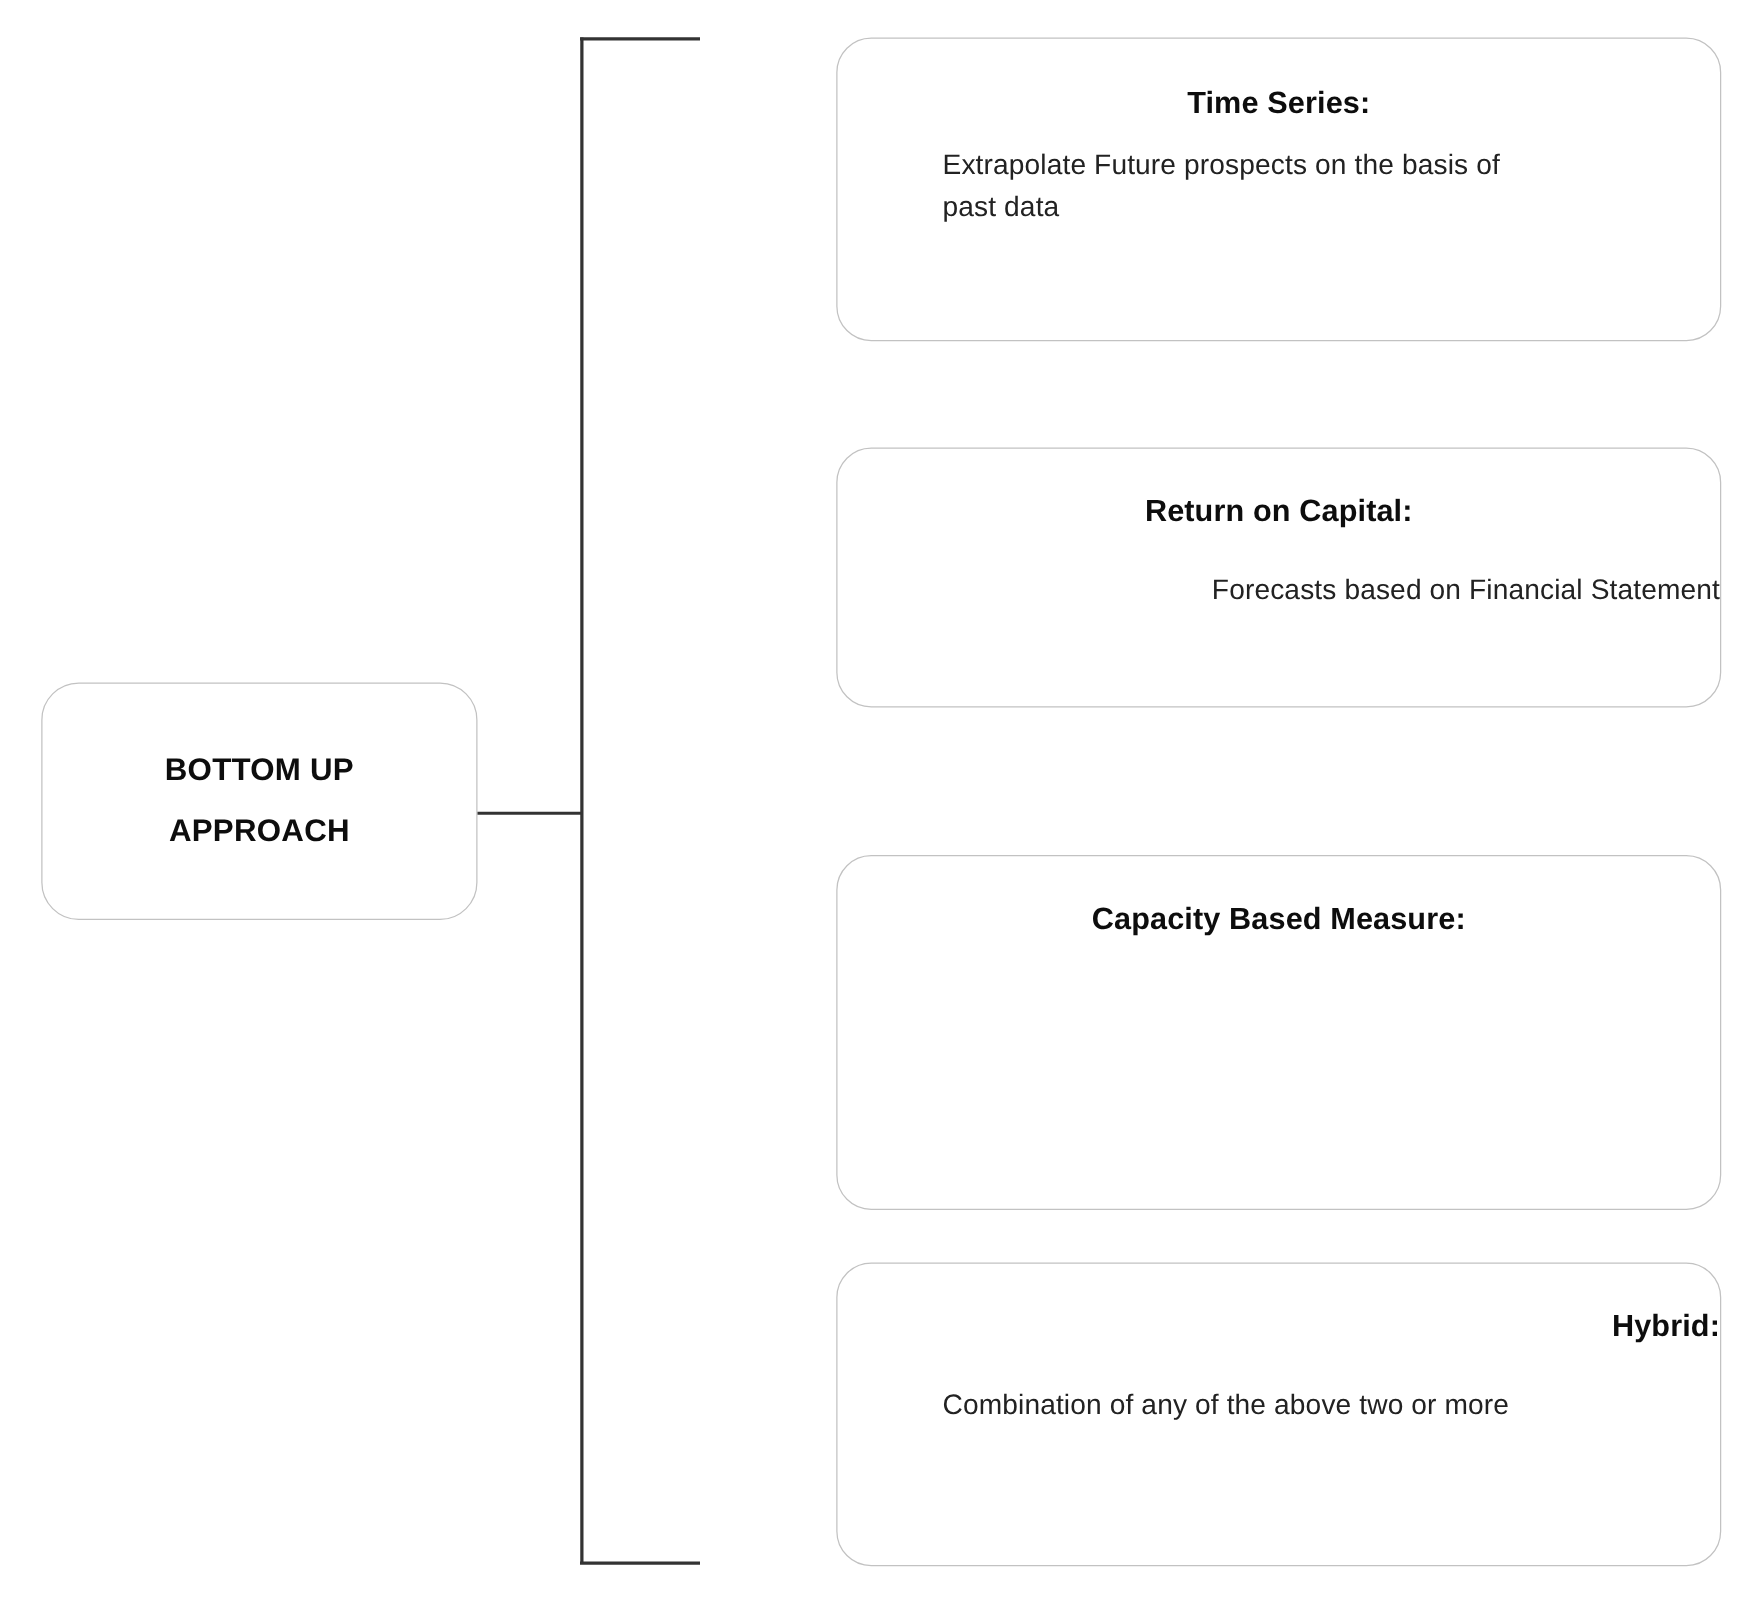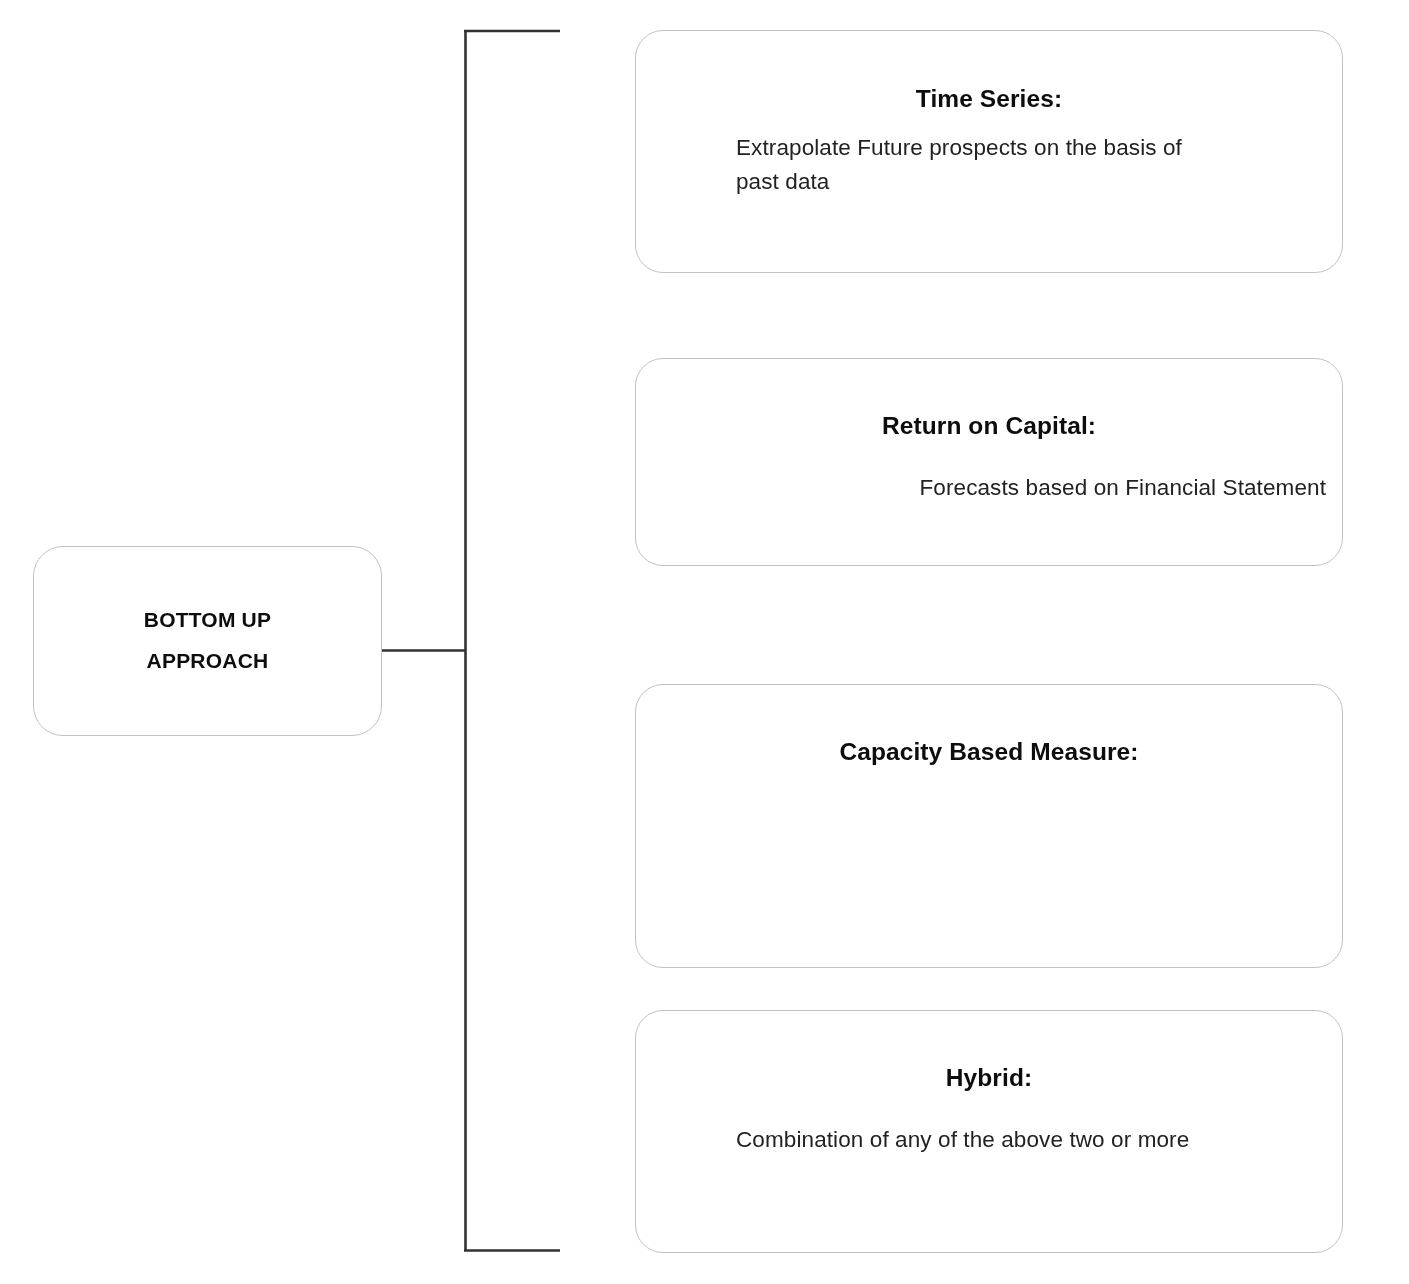--- a/index.html
+++ b/index.html
@@ -33,21 +33,21 @@
     height: 190px;
     box-sizing: border-box;
     border: 1.6px solid #c2c2c2;
     border-radius: 30px;
     background: #ffffff;
     display: flex;
     align-items: center;
     justify-content: center;
   }
   .root-label {
-    font-size: 21px;
+    font-size: 25px;
     font-weight: bold;
     line-height: 1.95;
     letter-spacing: 0.2px;
     text-align: center;
     color: #0d0d0d;
     white-space: pre-line;
   }
 
   
   #connector-layer {
@@ -55,27 +55,27 @@
     left: 0;
     top: 0;
     width: 1409px;
     height: 1284px;
     pointer-events: none;
   }
 
   
   .branch-card {
     position: absolute;
-    left: 635px;
+    left: 669px;
     width: 708px;
     box-sizing: border-box;
     border: 1.6px solid #c2c2c2;
     border-radius: 28px;
     background: #ffffff;
-    padding: 16px;
+    padding: 0;
   }
   .card-title {
     text-align: center;
     font-size: 24.5px;
     font-weight: bold;
     color: #0d0d0d;
     letter-spacing: 0.1px;
   }
   .card-body {
     font-size: 22.5px;
@@ -96,21 +96,21 @@
   #card-return-on-capital .card-title { margin-top: 37px; }
   #card-return-on-capital .card-body  { margin: 31px 0 0 84px; text-align: right; }
 
   
   #card-capacity-based-measure { top: 684px; height: 284px; }
   #card-capacity-based-measure .card-title { margin-top: 37px; }
   #card-capacity-based-measure .card-body  { margin: 31px 0 0 84px; }
 
   
   #card-hybrid { top: 1010px; height: 243px; }
-  #card-hybrid .card-title { margin-top: 37px; }
+  #card-hybrid .card-title { margin-top: 37px; text-align: right; }
   #card-hybrid .card-body  { margin: 31px 0 0 84px; }
 </style>
 </head>
 <body>
 
 <div id="diagram-canvas">
 
   <div class="root-node">
     <div class="root-label">BOTTOM UP
 APPROACH</div>

